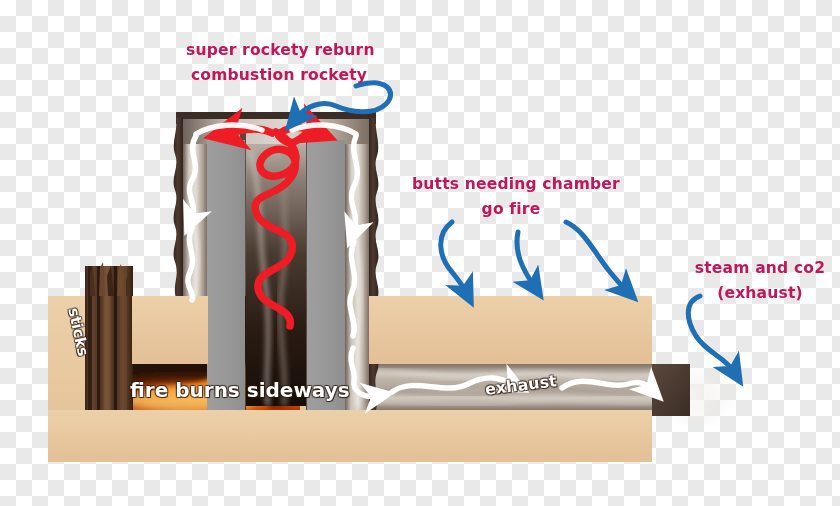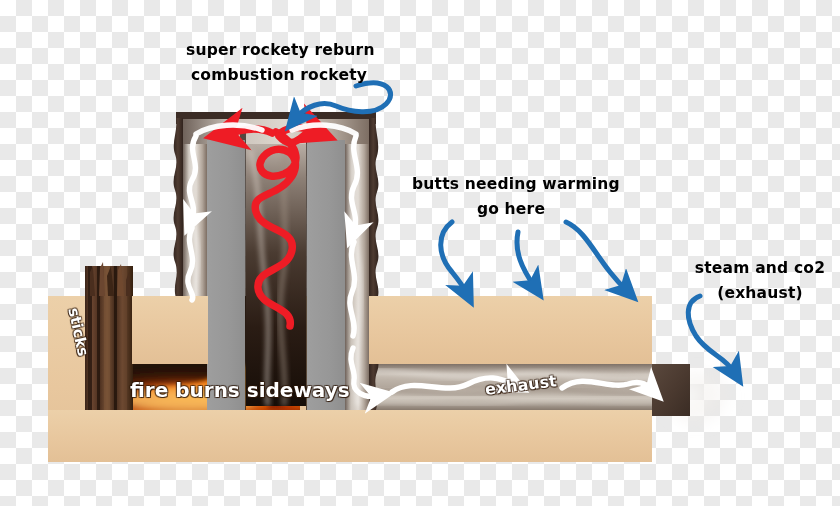--- a/index.html
+++ b/index.html
@@ -11,21 +11,21 @@
       linear-gradient(45deg,#e9e9e9 25%,transparent 25%,transparent 75%,#e9e9e9 75%,#e9e9e9),
       linear-gradient(45deg,#e9e9e9 25%,transparent 25%,transparent 75%,#e9e9e9 75%,#e9e9e9);
     background-size:32px 32px;
     background-position:0 0,16px 16px;
   }
   #stage{position:relative;width:840px;height:506px;}
   svg{overflow:visible;}
   #mainsvg{position:absolute;left:0;top:0;width:840px;height:506px;}
   .lbl{
     position:absolute;
-    color:#000000;
+    color:#be185d;
     font-family:"DejaVu Sans",sans-serif;
     font-size:15.5px;
     font-weight:600;
     letter-spacing:.2px;
     white-space:nowrap;
     line-height:1.55;
     text-align:center;
   }
   .lbl.two{line-height:1.6;}
   .whitetxt{
@@ -325,22 +325,22 @@
       <path d="M700,296 C684,302 686,320 696,336 C708,354 724,356 734,372" marker-end="url(#mBlue)"></path>
     </g>
   </svg>
 
   <div class="lbl two" style="left:186px;top:38px;width:186px;">
     <div>super rockety reburn</div>
     <div>combustion rockety</div>
   </div>
 
   <div class="lbl two" style="left:412px;top:172px;width:198px;">
-    <div>butts needing warming</div>
-    <div>go here</div>
+    <div>butts needing chamber</div>
+    <div>go fire</div>
   </div>
 
   <div class="lbl two" style="left:672px;top:256px;width:176px;">
     <div>steam and co2</div>
     <div>(exhaust)</div>
   </div>
 
   <div class="whitetxt" style="left:82px;top:306px;font-size:15px;
        transform:rotate(78deg);transform-origin:left top;">sticks</div>
 

